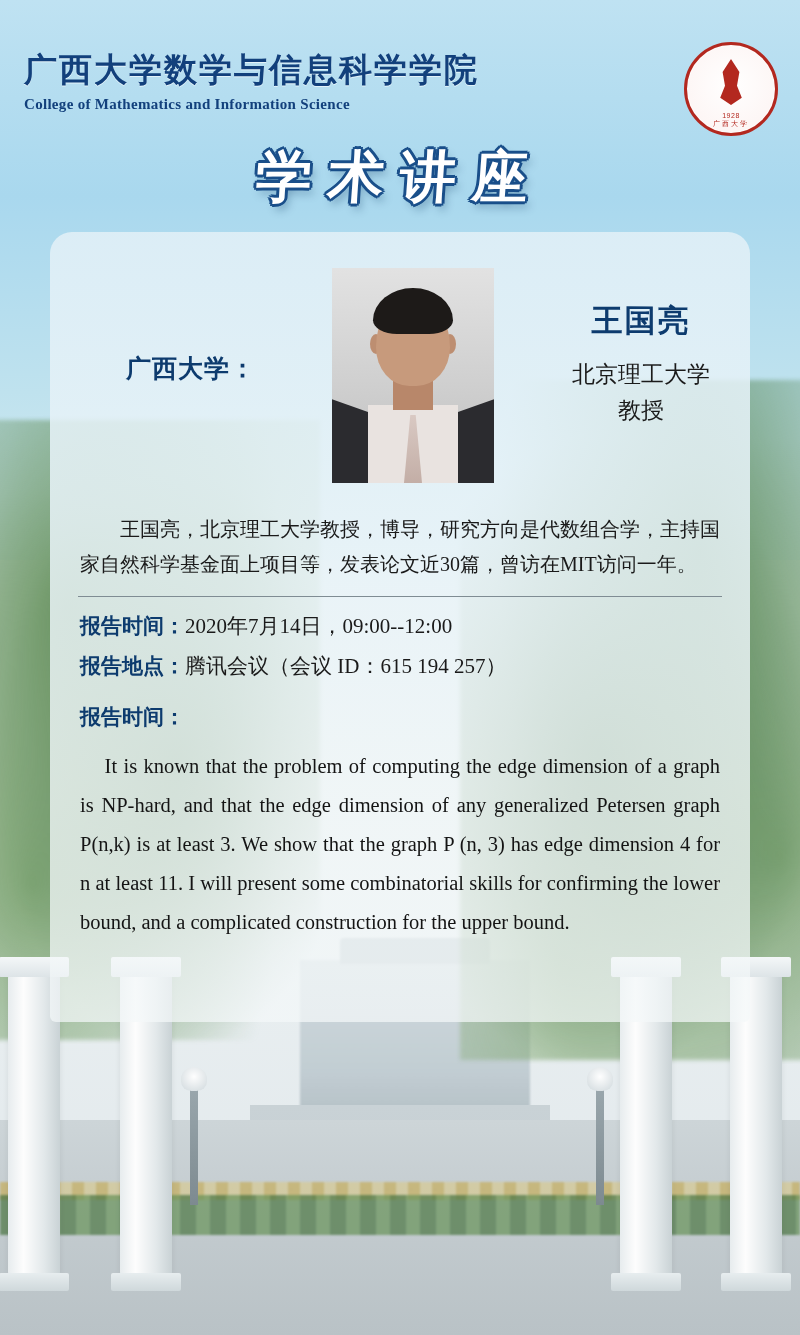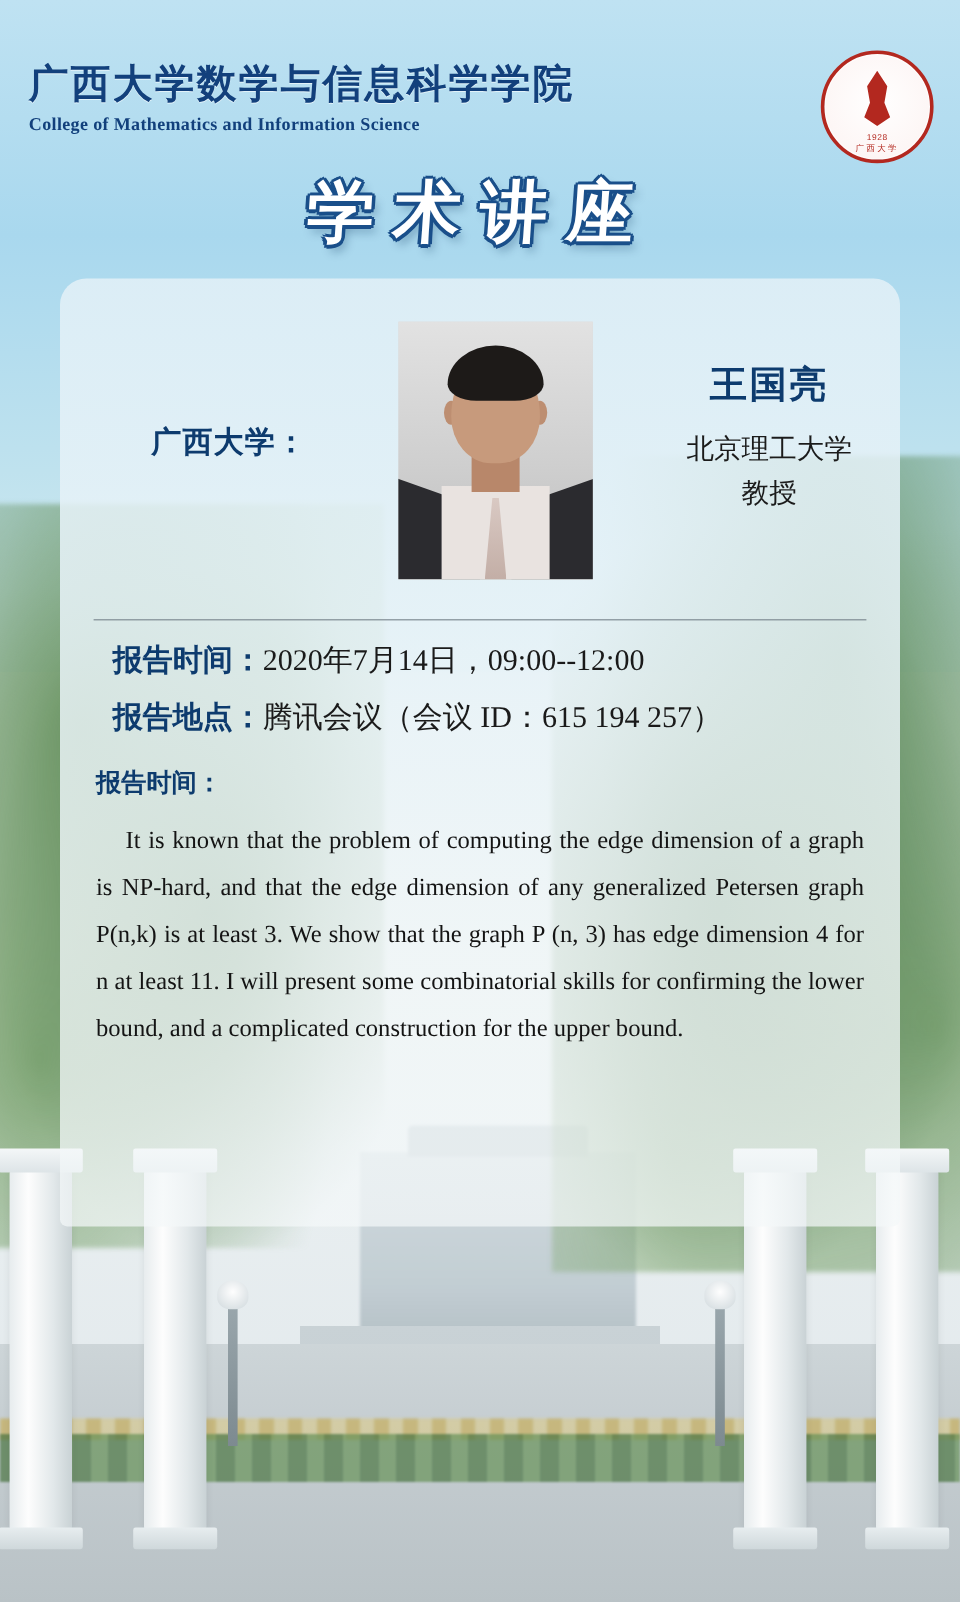--- a/index.html
+++ b/index.html
@@ -374,24 +374,24 @@
   }
 
   .divider {
     margin: 14px 2px 10px 2px;
     border: 0;
     border-top: 1px solid #7f8c93;
   }
 
   .meta-line {
     font-family: "Liberation Serif", serif;
-    font-size: 25px;
+    font-size: 21px;
     line-height: 1.9;
     color: #1a1a1a;
-    margin-left: 18px;
+    margin-left: 4px;
   }
   .meta-line .k {
     color: #0d3b6e;
     font-weight: bold;
   }
 
   .abstract-label {
     margin: 16px 0 4px 4px;
     font-family: "Liberation Serif", serif;
     font-size: 21px;
@@ -459,20 +459,21 @@
         <div class="ear-r"></div>
         <div class="head"></div>
         <div class="hair"></div>
       </div>
 
       <div class="speaker-name">王国亮</div>
       <div class="speaker-affil">北京理工大学</div>
       <div class="speaker-rank">教授</div>
     </div>
 
+    <div class="bio">王国亮，北京理工大学教授，博导，研究方向是代数组合学，主持国家自然科学基金面上项目等，发表论文近30篇，曾访在MIT访问一年。</div>
 
     <hr class="divider">
 
     <div class="meta-line">
       <span class="k">报告时间：</span><span>2020年7月14日，09:00--12:00</span>
     </div>
     <div class="meta-line">
       <span class="k">报告地点：</span><span>腾讯会议（会议 ID：615 194 257）</span>
     </div>
 

